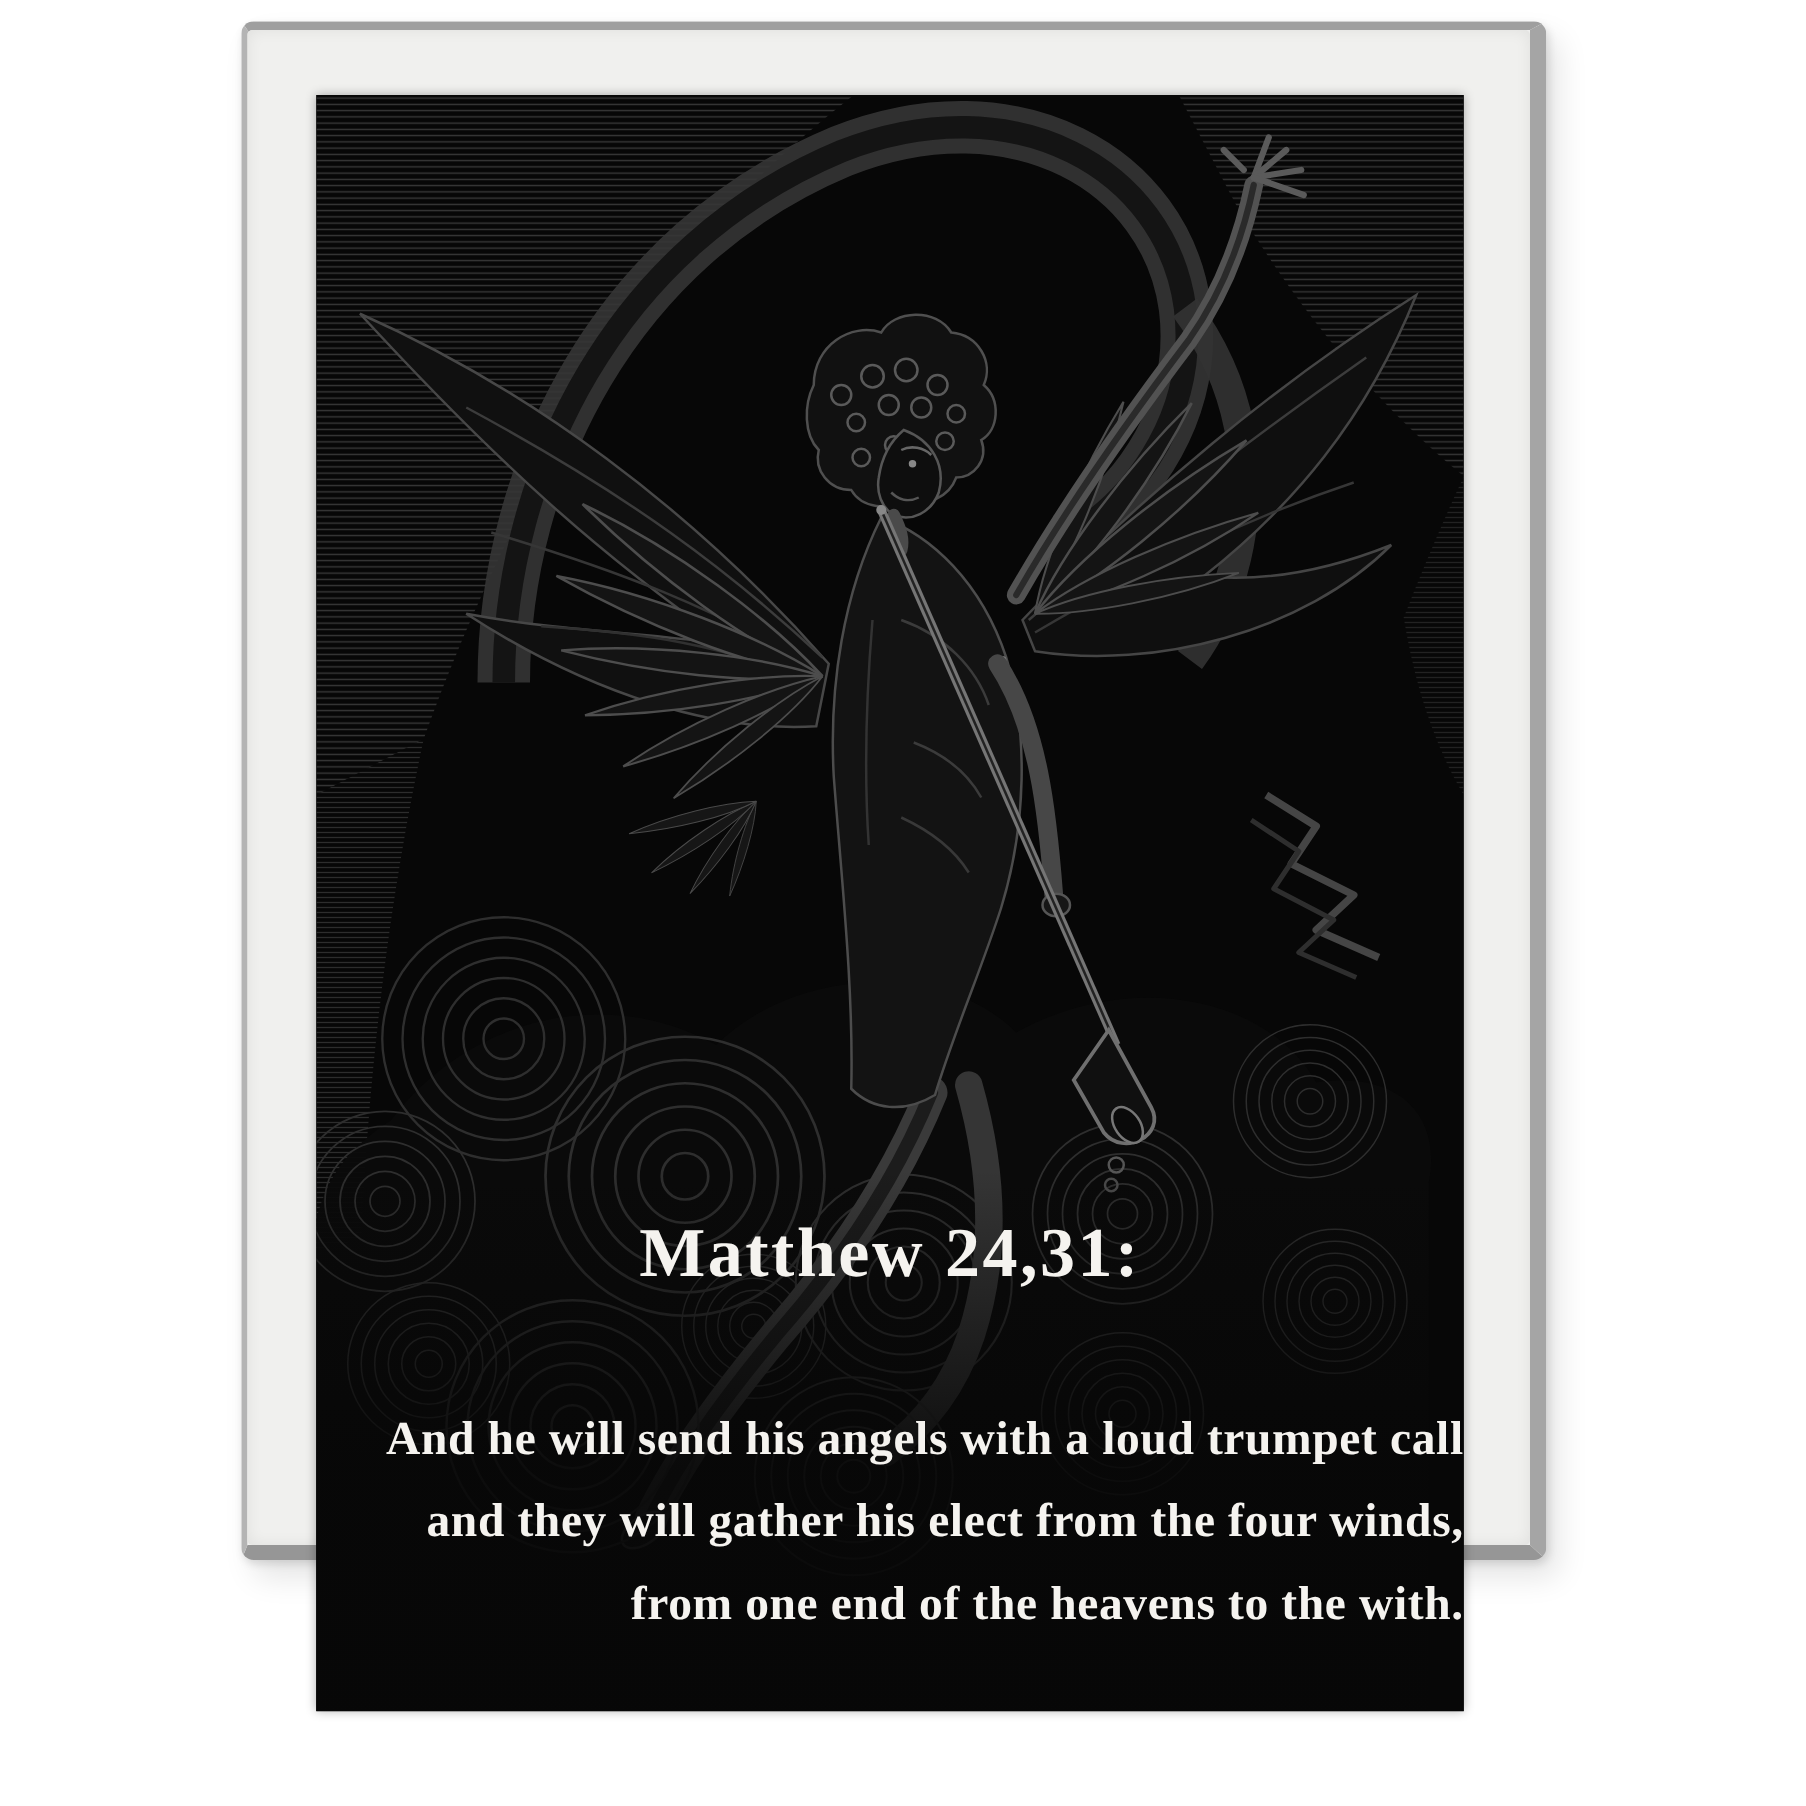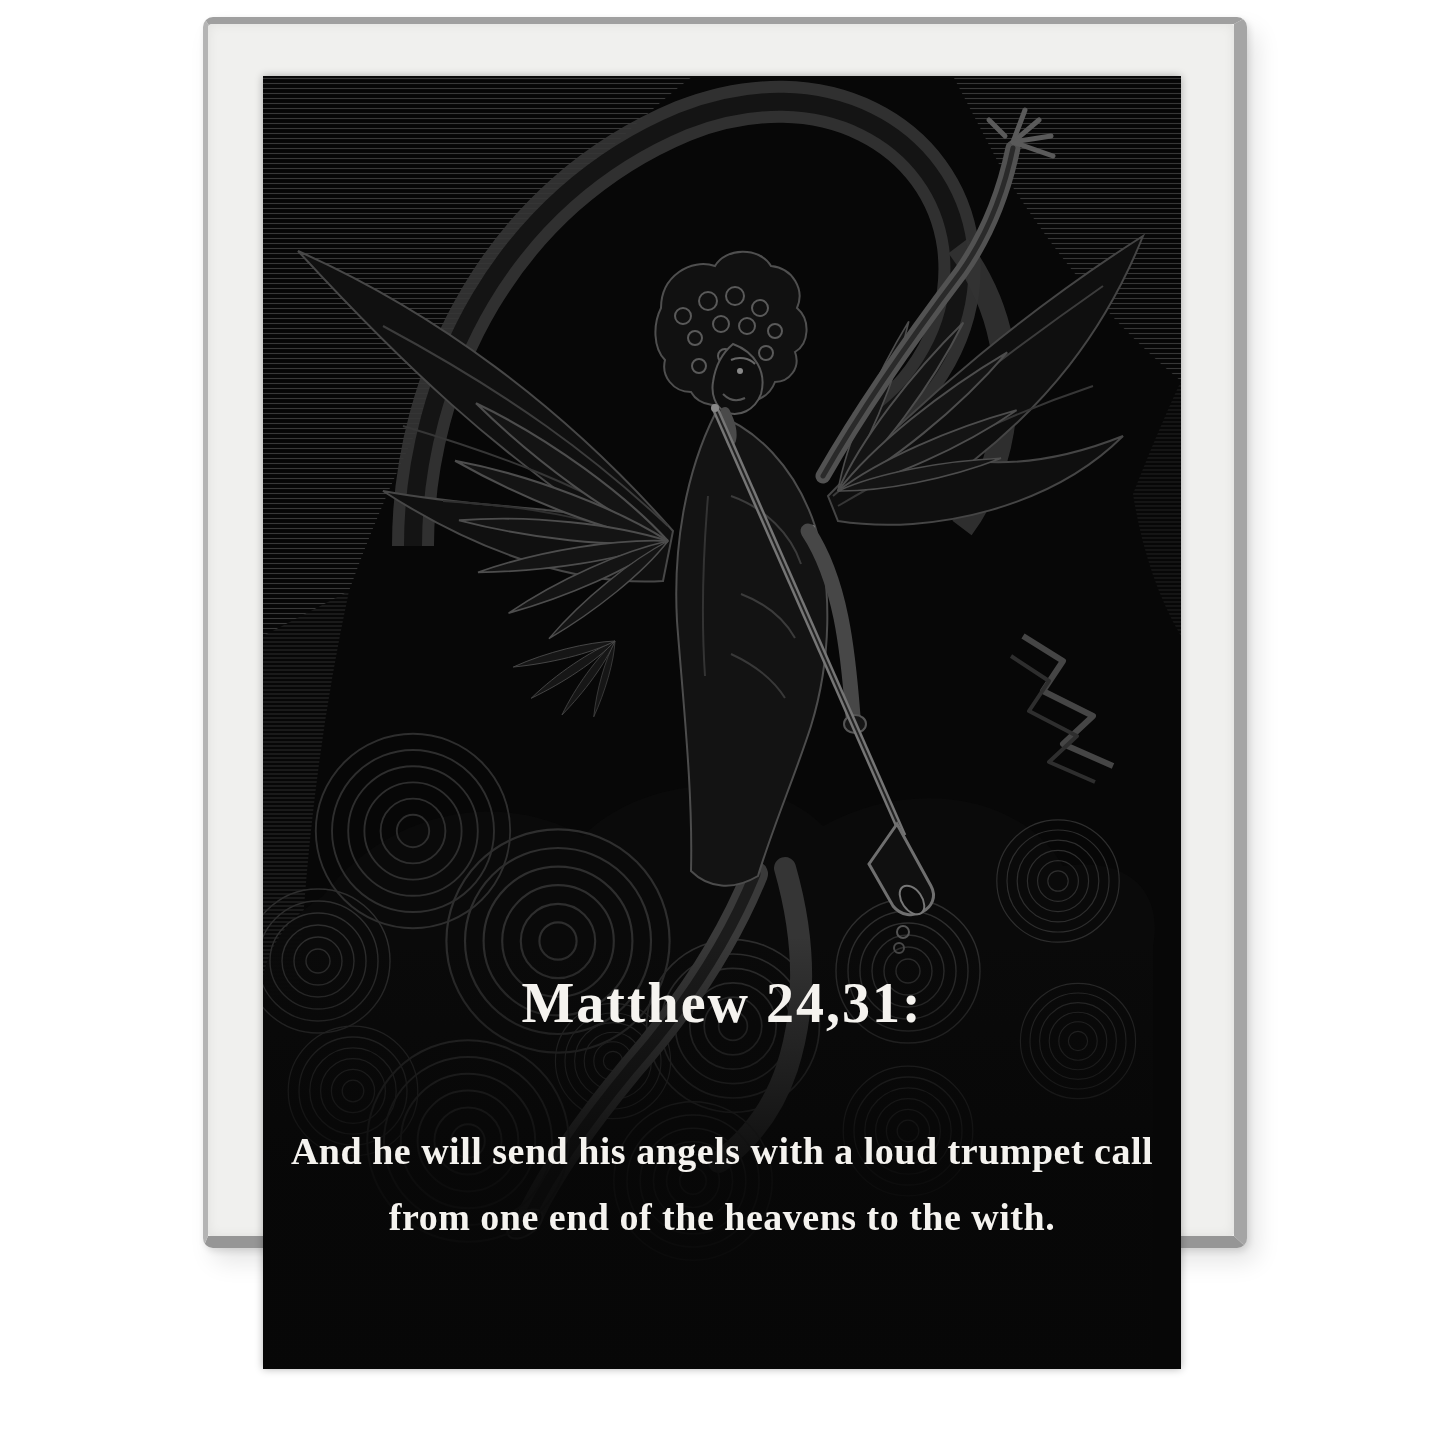--- a/index.html
+++ b/index.html
@@ -1,33 +1,33 @@
 <!DOCTYPE html>
 <html style="--page-background: #ffffff; --frame-face: #efefee; --mat: #f0f0ee; --art-background: #070707; --engraving-line: #4a4a4a; --text: #f5f3ef;"><head>
 <meta charset="utf-8">
 <style>
   html,body{margin:0;padding:0;background:#ffffff;}
   .stage{position:relative;width:1445px;height:1445px;background:var(--page-background,#ffffff);overflow:hidden;
          font-family:"Liberation Serif", serif;}
-  .frame{position:absolute;left:203px;top:17px;width:1044px;height:1231px;box-sizing:border-box;
+  .frame{position:absolute;left:193px;top:17px;width:1044px;height:1231px;box-sizing:border-box;
          background:var(--frame-face,#efefee);
          border-top:7px solid #9f9f9f;border-left:5px solid #b4b4b4;
          border-right:13px solid #a5a5a5;border-bottom:12px solid #969696;
          border-radius:10px;
          box-shadow:10px 14px 24px rgba(0,0,0,0.10), 2px 3px 7px rgba(0,0,0,0.12);}
   .mat{position:absolute;inset:0;background:var(--mat,#f0f0ee);border-radius:4px;
        box-shadow:inset 0 0 12px rgba(0,0,0,0.07);}
   .art{position:absolute;left:55px;top:52px;width:918px;height:1293px;background:var(--art-background,#070707);
        overflow:hidden;box-shadow:0 0 8px rgba(0,0,0,0.30);}
   .art svg{display:block;width:918px;height:1293px;}
   .overlay{position:absolute;inset:0;pointer-events:none;}
   .reference{position:absolute;left:0;right:0;top:899px;margin:0;text-align:center;
              font-size:56px;font-weight:700;letter-spacing:2px;line-height:1;
              color:var(--text,#f5f3ef);}
-  .verse{position:absolute;left:0;right:0;top:1042px;margin:0;text-align:center;
+  .verse{position:absolute;left:0;right:0;top:1042px;margin:0;text-align:right;
          font-size:38px;font-weight:700;letter-spacing:0.5px;line-height:66px;
          color:var(--text,#f3f1ed);}
   .verse .vline{display:block;white-space:nowrap;}
 </style>
 </head>
 <body>
 
 <div class="stage">
   <div class="frame">
     <div class="mat">
@@ -170,20 +170,21 @@
           <use href="#swirl" transform="translate(645,1055) scale(0.9)"></use>
           <use href="#swirl" transform="translate(815,965) scale(0.8)"></use>
 
           <rect x="0" y="860" width="918" height="433" fill="url(#fade)"></rect>
         </svg>
 
         <div class="overlay">
           <h1 class="reference">Matthew 24,31:</h1>
           <p class="verse">
             <span class="vline">And he will send his angels with a loud trumpet call</span>
+            <span class="vline">and they will gather his elect from the four winds,</span>
             <span class="vline">from one end of the heavens to the with.</span>
           </p>
         </div>
 
       </div>
     </div>
   </div>
 </div>
 
 </body></html>

